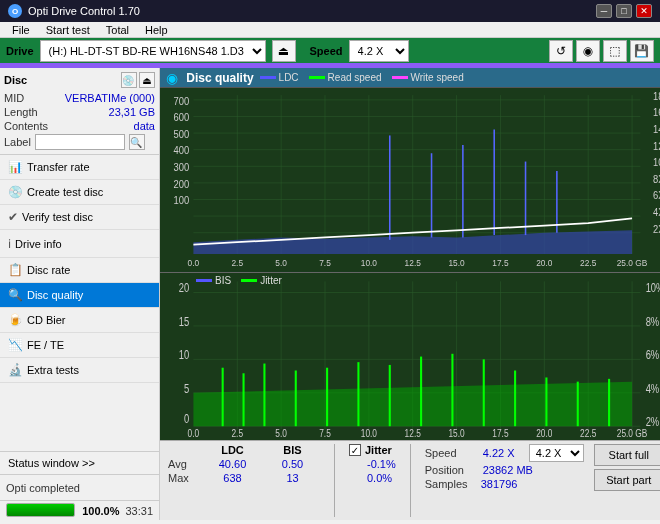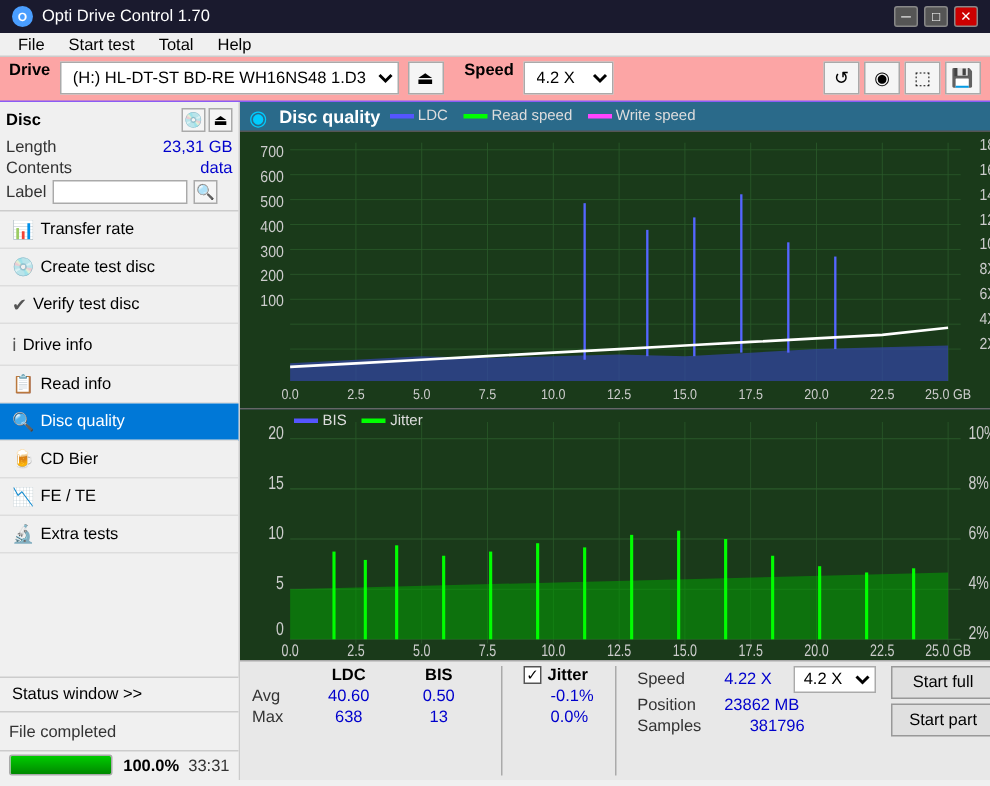--- a/index.html
+++ b/index.html
@@ -62,23 +62,24 @@
     }
     .menu-item {
       padding: 2px 8px;
       cursor: pointer;
       font-size: 11px;
       color: #000;
     }
 
     
     .drive-bar {
-      background: #fca5a5;
-      border-bottom: 1px solid #8b5cf6;
-      display: flex;
+      background: #15803d;
+      border-bottom: 5px solid #8b5cf6;
+      display: flex;
+      align-items: center;
       padding: 3px 6px;
       height: 30px;
       gap: 6px;
     }
     .drive-label {
       font-weight: bold;
       font-size: 11px;
     }
     .drive-select {
       background: white;
@@ -347,20 +348,24 @@
 
     <div class="disc-section">
       <div class="disc-header">
         <span class="disc-title">Disc</span>
         <div class="disc-icon-row">
           <button class="label-btn">💿</button>
           <button class="label-btn">⏏</button>
         </div>
       </div>
       <div class="disc-info-row">
+        <span class="disc-info-label">MID</span>
+        <span class="disc-info-value">VERBATIMe (000)</span>
+      </div>
+      <div class="disc-info-row">
         <span class="disc-info-label">Length</span>
         <span class="disc-info-value">23,31 GB</span>
       </div>
       <div class="disc-info-row">
         <span class="disc-info-label">Contents</span>
         <span class="disc-info-value">data</span>
       </div>
       <div class="label-row">
         <span class="disc-info-label">Label</span>
         <input class="label-input" type="text" style="">
@@ -380,21 +385,21 @@
       <div class="nav-item">
         <span class="nav-icon">✔</span>
         <span>Verify test disc</span>
       </div>
       <div class="nav-item">
         <span class="nav-icon">ℹ</span>
         <span>Drive info</span>
       </div>
       <div class="nav-item">
         <span class="nav-icon">📋</span>
-        <span>Read info</span>
+        <span>Disc rate</span>
       </div>
       <div class="nav-item active">
         <span class="nav-icon">🔍</span>
         <span>Disc quality</span>
       </div>
       <div class="nav-item">
         <span class="nav-icon">🍺</span>
         <span>CD Bier</span>
       </div>
       <div class="nav-item">
@@ -405,21 +410,21 @@
         <span class="nav-icon">🔬</span>
         <span>Extra tests</span>
       </div>
     </div>
 
     <div class="status-window-btn">
       <span>Status window &gt;&gt; </span>
     </div>
 
     <div class="progress-area">
-      <span class="progress-label">File completed</span>
+      <span class="progress-label">Opti completed</span>
     </div>
     <div style="padding: 2px 6px 3px 6px; background: #f0f0f0; display: flex; align-items: flex-end; gap: 6px; border-top: 1px solid #ccc;">
       <div class="progress-bar-container">
         <div class="progress-bar-fill" style="width: 100%;"></div>
       </div>
       <span class="progress-pct">100.0%</span>
       <span class="progress-time">33:31</span>
     </div>
 
   </div>
@@ -629,21 +634,21 @@
             <span style="font-size:11px; color:#333; min-width:52px;">Speed</span>
             <span style="font-size:11px; color:#0000cc; min-width:40px;">4.22 X</span>
             <select class="speed-select-sm">
               <option>4.2 X</option>
             </select>
           </div>
           <div style="display:flex; align-items:center; gap:6px;">
             <span style="font-size:11px; color:#333; min-width:52px;">Position</span>
             <span style="font-size:11px; color:#0000cc;">23862 MB</span>
           </div>
-          <div style="display:flex; align-items:center; gap:23px;">
+          <div style="display:flex; align-items:center; gap:4px;">
             <span style="font-size:11px; color:#333; min-width:52px;">Samples</span>
             <span style="font-size:11px; color:#0000cc;">381796</span>
           </div>
         </div>
 
         <div class="start-btns">
           <button class="start-btn">Start full</button>
           <button class="start-btn">Start part</button>
         </div>
 

